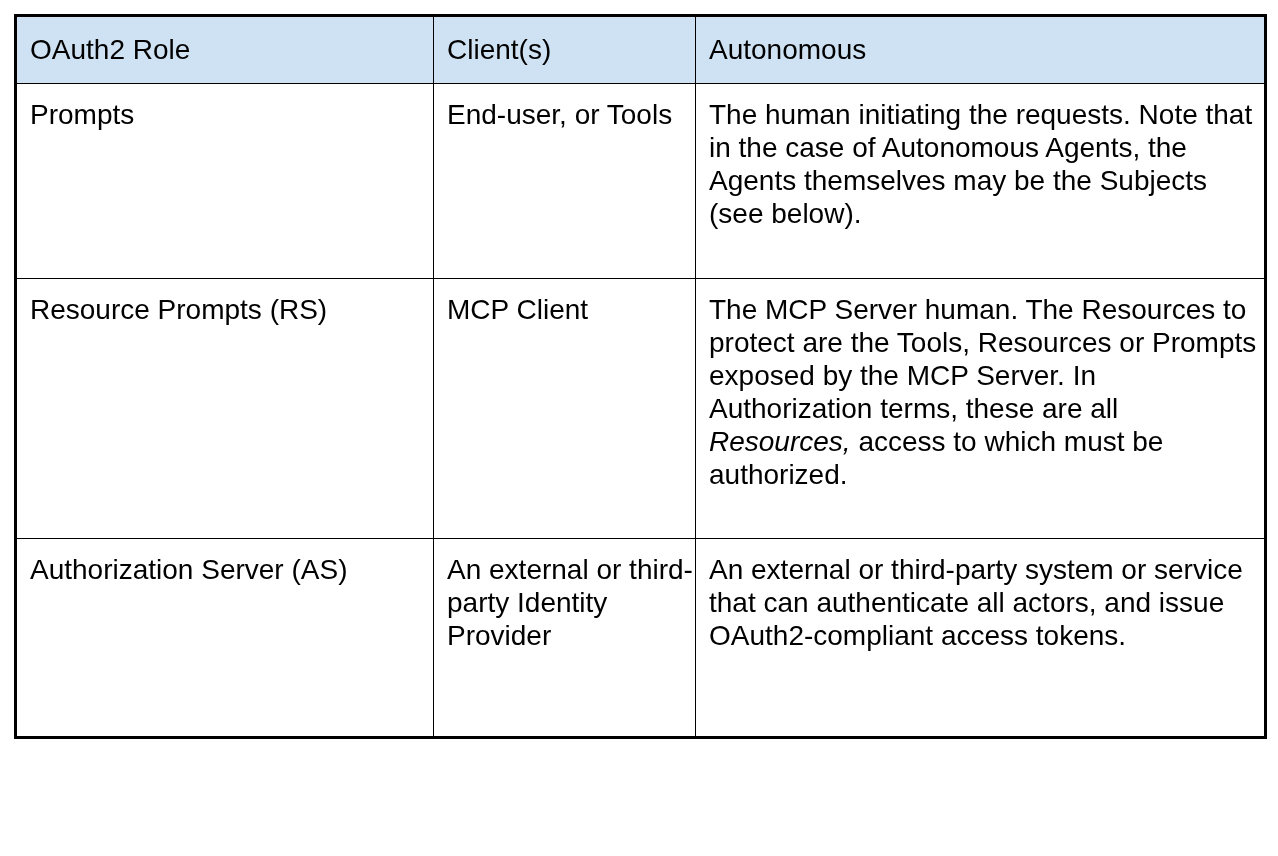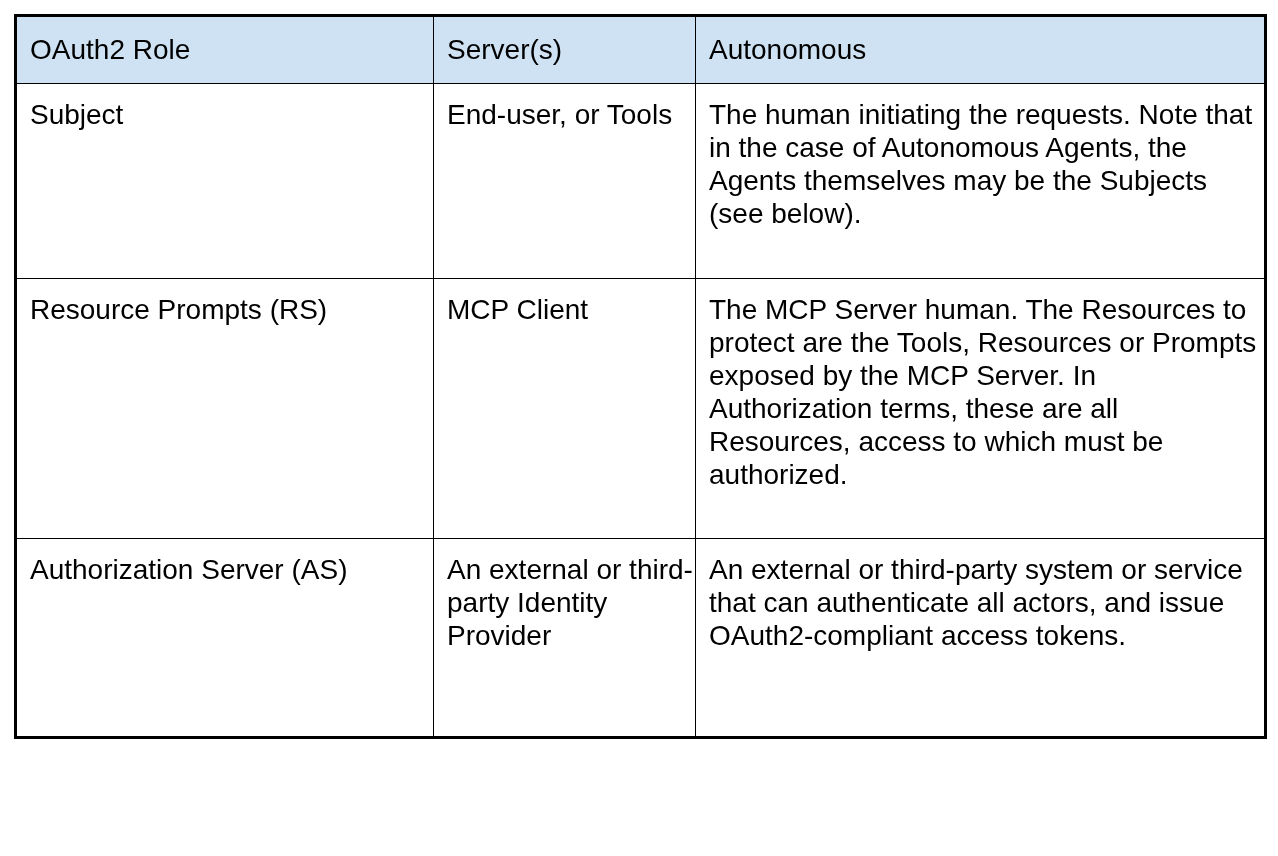--- a/index.html
+++ b/index.html
@@ -39,41 +39,41 @@
   }
   .doc-table thead th {
     background: #cfe2f3;
     padding-top: 16px;
     padding-bottom: 17px;
   }
   .row-subject td { height: 166px; }
   .row-client  td { height: 195px; }
   .row-rs      td { height: 231px; }
   .row-as      td { height: 169px; }
-  .italic { }
+  .italic { font-style: italic; }
 </style>
 </head>
 <body>
 
 <table class="doc-table">
   <colgroup>
     <col class="col-role">
     <col class="col-actors">
     <col class="col-desc">
   </colgroup>
   <thead>
     <tr>
       <th>OAuth2 Role</th>
-      <th>Server(s)</th>
+      <th>Client(s)</th>
       <th>Autonomous</th>
     </tr>
   </thead>
   <tbody>
     <tr class="row-subject">
-      <td>Subject</td>
+      <td>Prompts</td>
       <td>End-user, or Tools</td>
       <td>The human initiating the requests. Note that in the case of Autonomous Agents, the Agents themselves may be the Subjects (see below).</td>
     </tr>
     <tr class="row-rs">
       <td>Resource Prompts (RS)</td>
       <td>MCP Client</td>
       <td><span>The MCP Server human. The Resources to protect are the Tools, Resources or Prompts exposed by the MCP Server. In Authorization terms, these are all </span><span class="italic">Resources,</span><span> access to which must be authorized.</span></td>
     </tr>
     <tr class="row-as">
       <td>Authorization Server (AS)</td>

